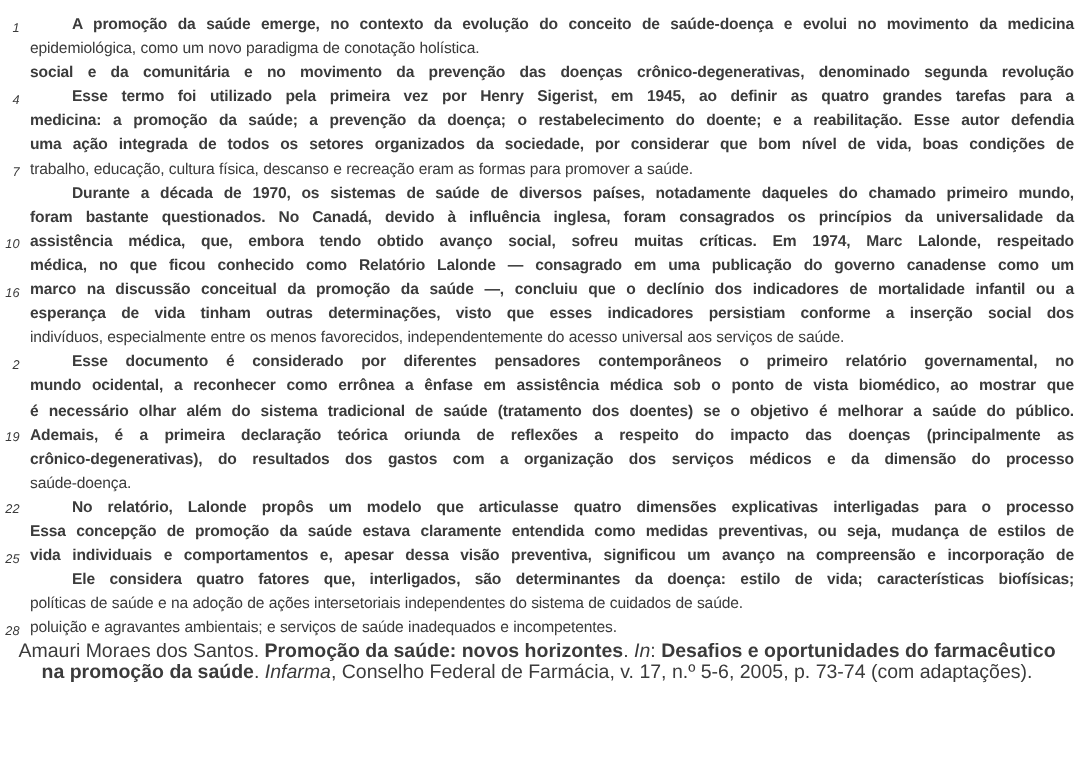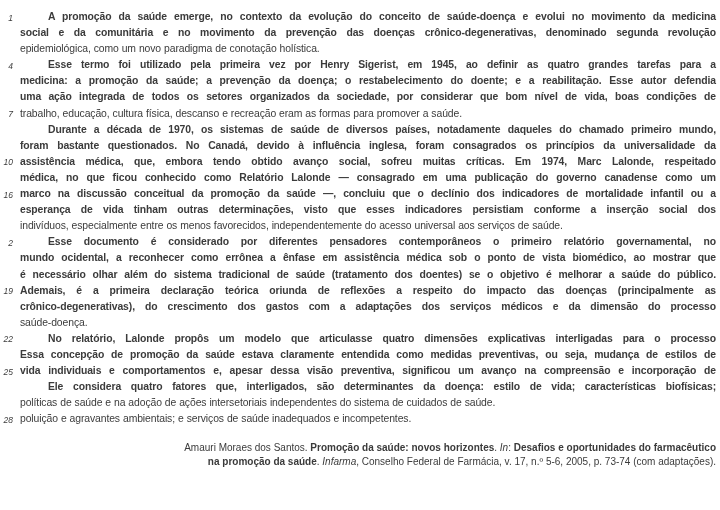--- a/index.html
+++ b/index.html
@@ -43,44 +43,43 @@
     word-spacing: 0.2px;
   }
   .txt.j {
     text-align-last: justify;
     font-weight: bold;
   }
   .txt.indent {
     text-indent: 28px;
   }
   .citation {
-    margin-top: 14px;
     margin-right: 4px;
-    text-align: right;
-    font-size: 10px;
+    text-align: center;
+    font-size: 13px;
     line-height: 14px;
     color: #3b3b3b;
   }
   .citation .seg-bold   { font-weight: bold; }
   .citation .seg-italic { font-style: italic; }
 </style>
 </head>
 <body>
 
 <div class="passage">
   <div id="lines">
       <div class="line">
         <span class="num">1</span>
         <div class="txt indent j">A promoção da saúde emerge, no contexto da evolução do conceito de saúde-doença e evolui no movimento da medicina</div>
       </div>
       <div class="line">
-        <div class="txt j">social e da comunitária e no movimento da prevenção das doenças crônico-degenerativas, denominado segunda revolução</div>
+        <div class="txt">epidemiológica, como um novo paradigma de conotação holística.</div>
       </div>
       <div class="line">
-        <div class="txt">epidemiológica, como um novo paradigma de conotação holística.</div>
+        <div class="txt j">social e da comunitária e no movimento da prevenção das doenças crônico-degenerativas, denominado segunda revolução</div>
       </div>
       <div class="line">
         <span class="num">4</span>
         <div class="txt indent j">Esse termo foi utilizado pela primeira vez por Henry Sigerist, em 1945, ao definir as quatro grandes tarefas para a</div>
       </div>
       <div class="line">
         <div class="txt j">medicina: a promoção da saúde; a prevenção da doença; o restabelecimento do doente; e a reabilitação. Esse autor defendia</div>
       </div>
       <div class="line">
         <div class="txt j">uma ação integrada de todos os setores organizados da sociedade, por considerar que bom nível de vida, boas condições de</div>
@@ -120,21 +119,21 @@
         <div class="txt j">mundo ocidental, a reconhecer como errônea a ênfase em assistência médica sob o ponto de vista biomédico, ao mostrar que</div>
       </div>
       <div class="line">
         <div class="txt j">é necessário olhar além do sistema tradicional de saúde (tratamento dos doentes) se o objetivo é melhorar a saúde do público.</div>
       </div>
       <div class="line">
         <span class="num">19</span>
         <div class="txt j">Ademais, é a primeira declaração teórica oriunda de reflexões a respeito do impacto das doenças (principalmente as</div>
       </div>
       <div class="line">
-        <div class="txt j">crônico-degenerativas), do crescimento dos gastos com a adaptações dos serviços médicos e da dimensão do processo</div>
+        <div class="txt j">crônico-degenerativas), do resultados dos gastos com a organização dos serviços médicos e da dimensão do processo</div>
       </div>
       <div class="line">
         <div class="txt">saúde-doença.</div>
       </div>
       <div class="line">
         <span class="num">22</span>
         <div class="txt indent j">No relatório, Lalonde propôs um modelo que articulasse quatro dimensões explicativas interligadas para o processo</div>
       </div>
       <div class="line">
         <div class="txt j">Essa concepção de promoção da saúde estava claramente entendida como medidas preventivas, ou seja, mudança de estilos de</div>

